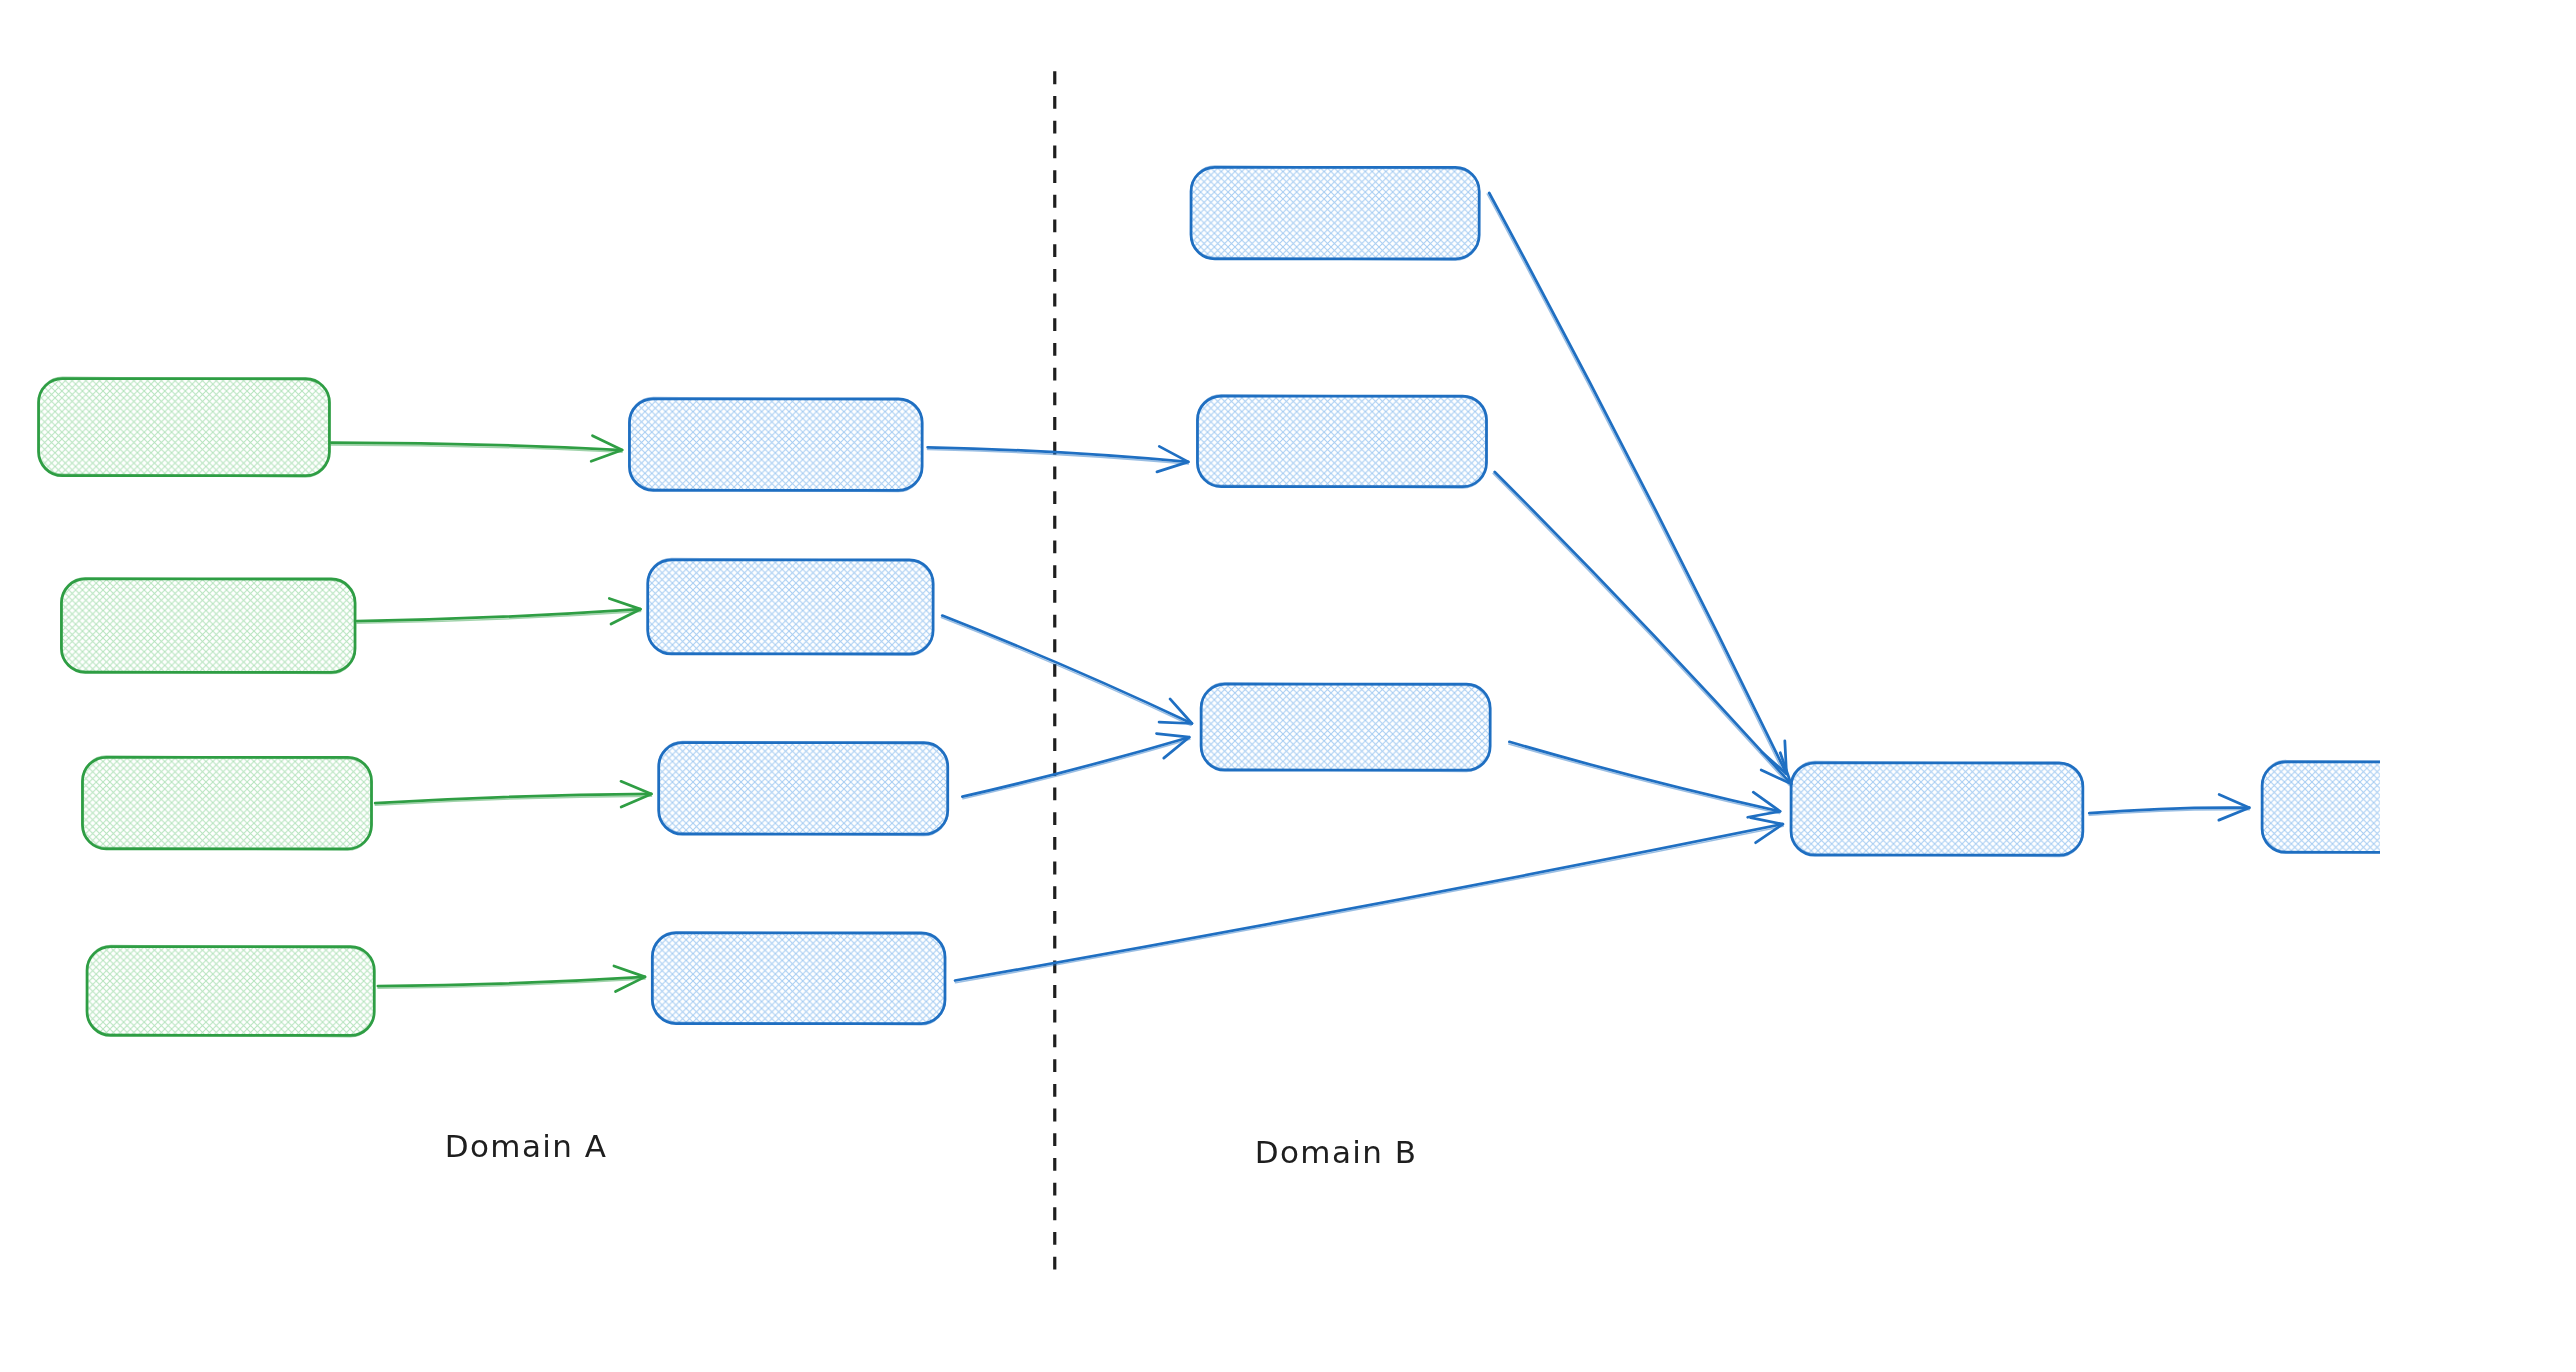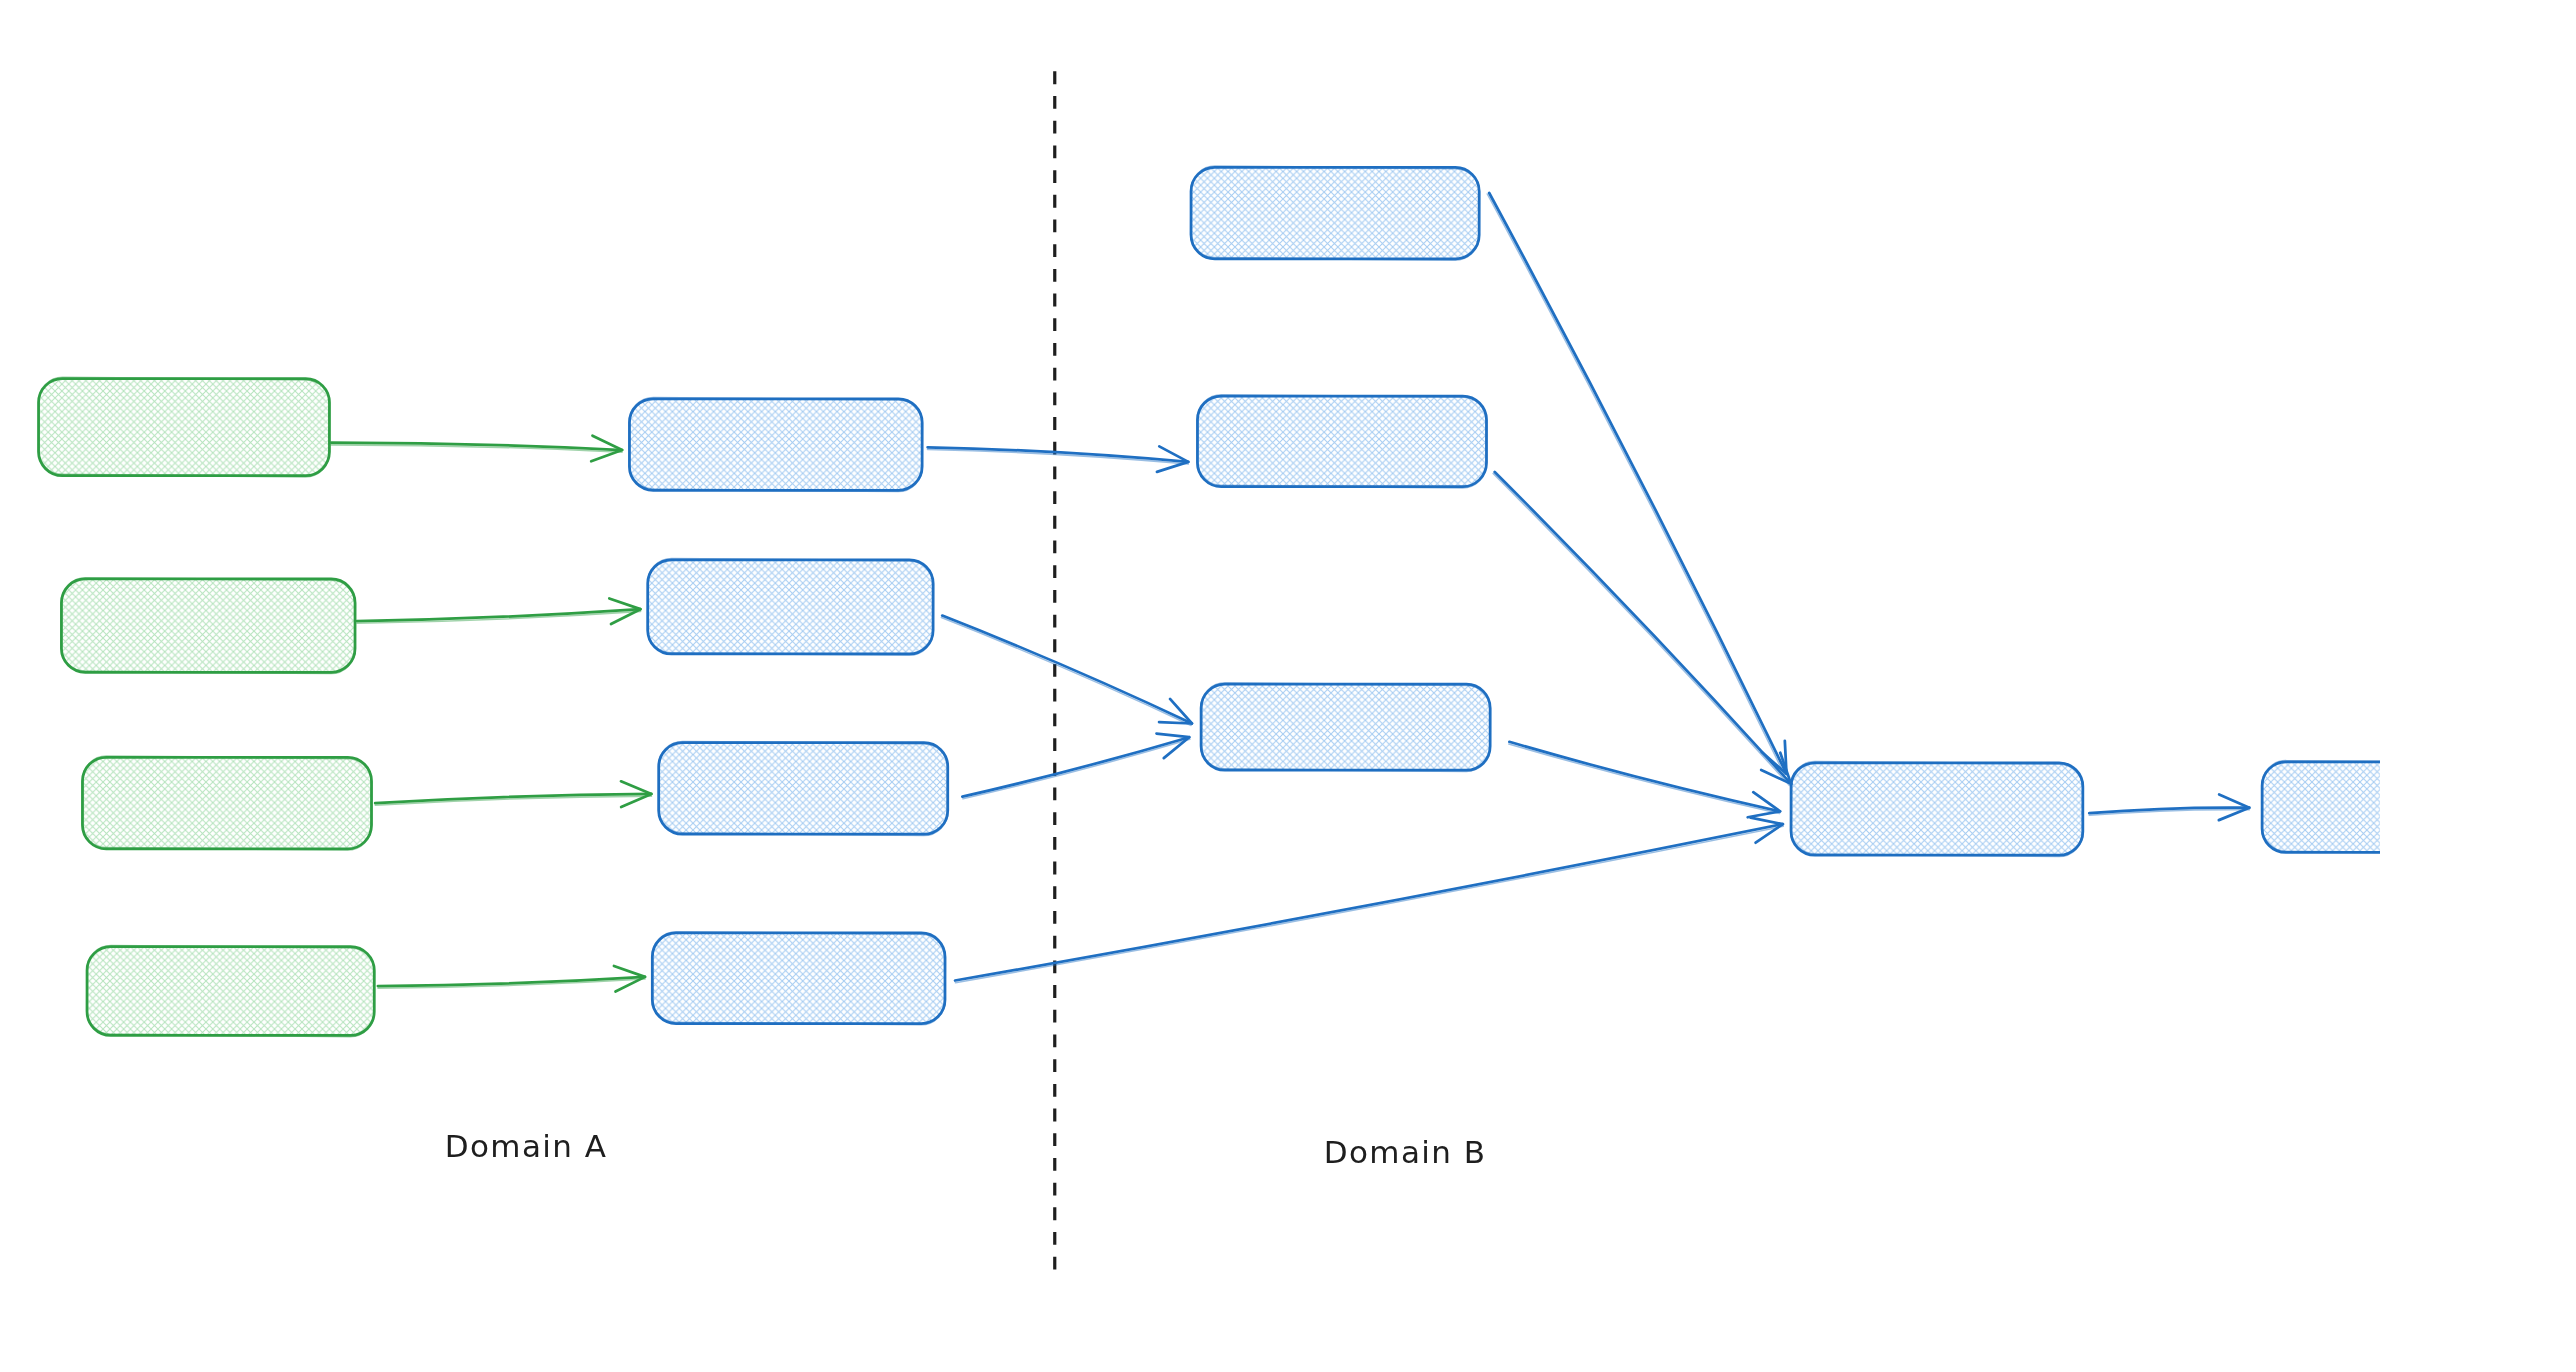--- a/index.html
+++ b/index.html
@@ -154,15 +154,15 @@
         <path d="M 1650 811 Q 1796.756548763223 853.8429153432368 1946 887" stroke="#1f6fc2" stroke-width="1.7" fill="none" opacity="0.45" transform="translate(-0.5968565936529593,2.324599364753631)" stroke-linecap="round"></path>
         <path d="M 1910.5905740966573 893.494040128894 L 1946 887 L 1916.671476158002 866.123273981552" stroke="#1f6fc2" stroke-width="3" fill="none" stroke-linecap="round" stroke-linejoin="round"></path>
       </g>
       <g>
         <path d="M 2284 889 Q 2371.3629376782756 882.0023489497001 2459 883" stroke="#1f6fc2" stroke-width="3" fill="none" stroke-linecap="round"></path>
         <path d="M 2284 889 Q 2371.3629376782756 882.0023489497001 2459 883" stroke="#1f6fc2" stroke-width="1.7" fill="none" opacity="0.45" transform="translate(0.08223739303473972,2.3985906301799087)" stroke-linecap="round"></path>
         <path d="M 2425.684371382623 896.6407070868416 L 2459 883 L 2426.0035337032327 868.6044030368203" stroke="#1f6fc2" stroke-width="3" fill="none" stroke-linecap="round" stroke-linejoin="round"></path>
       </g>
     </svg>
   <div class="domain-label" style="left: 526px; top: 1146px;">Domain A</div>
-  <div class="domain-label" style="left: 1405px; top: 1152px;">Domain B</div>
+  <div class="domain-label" style="left: 1336px; top: 1152px;">Domain B</div>
 </div>
 
 
 </body></html>

